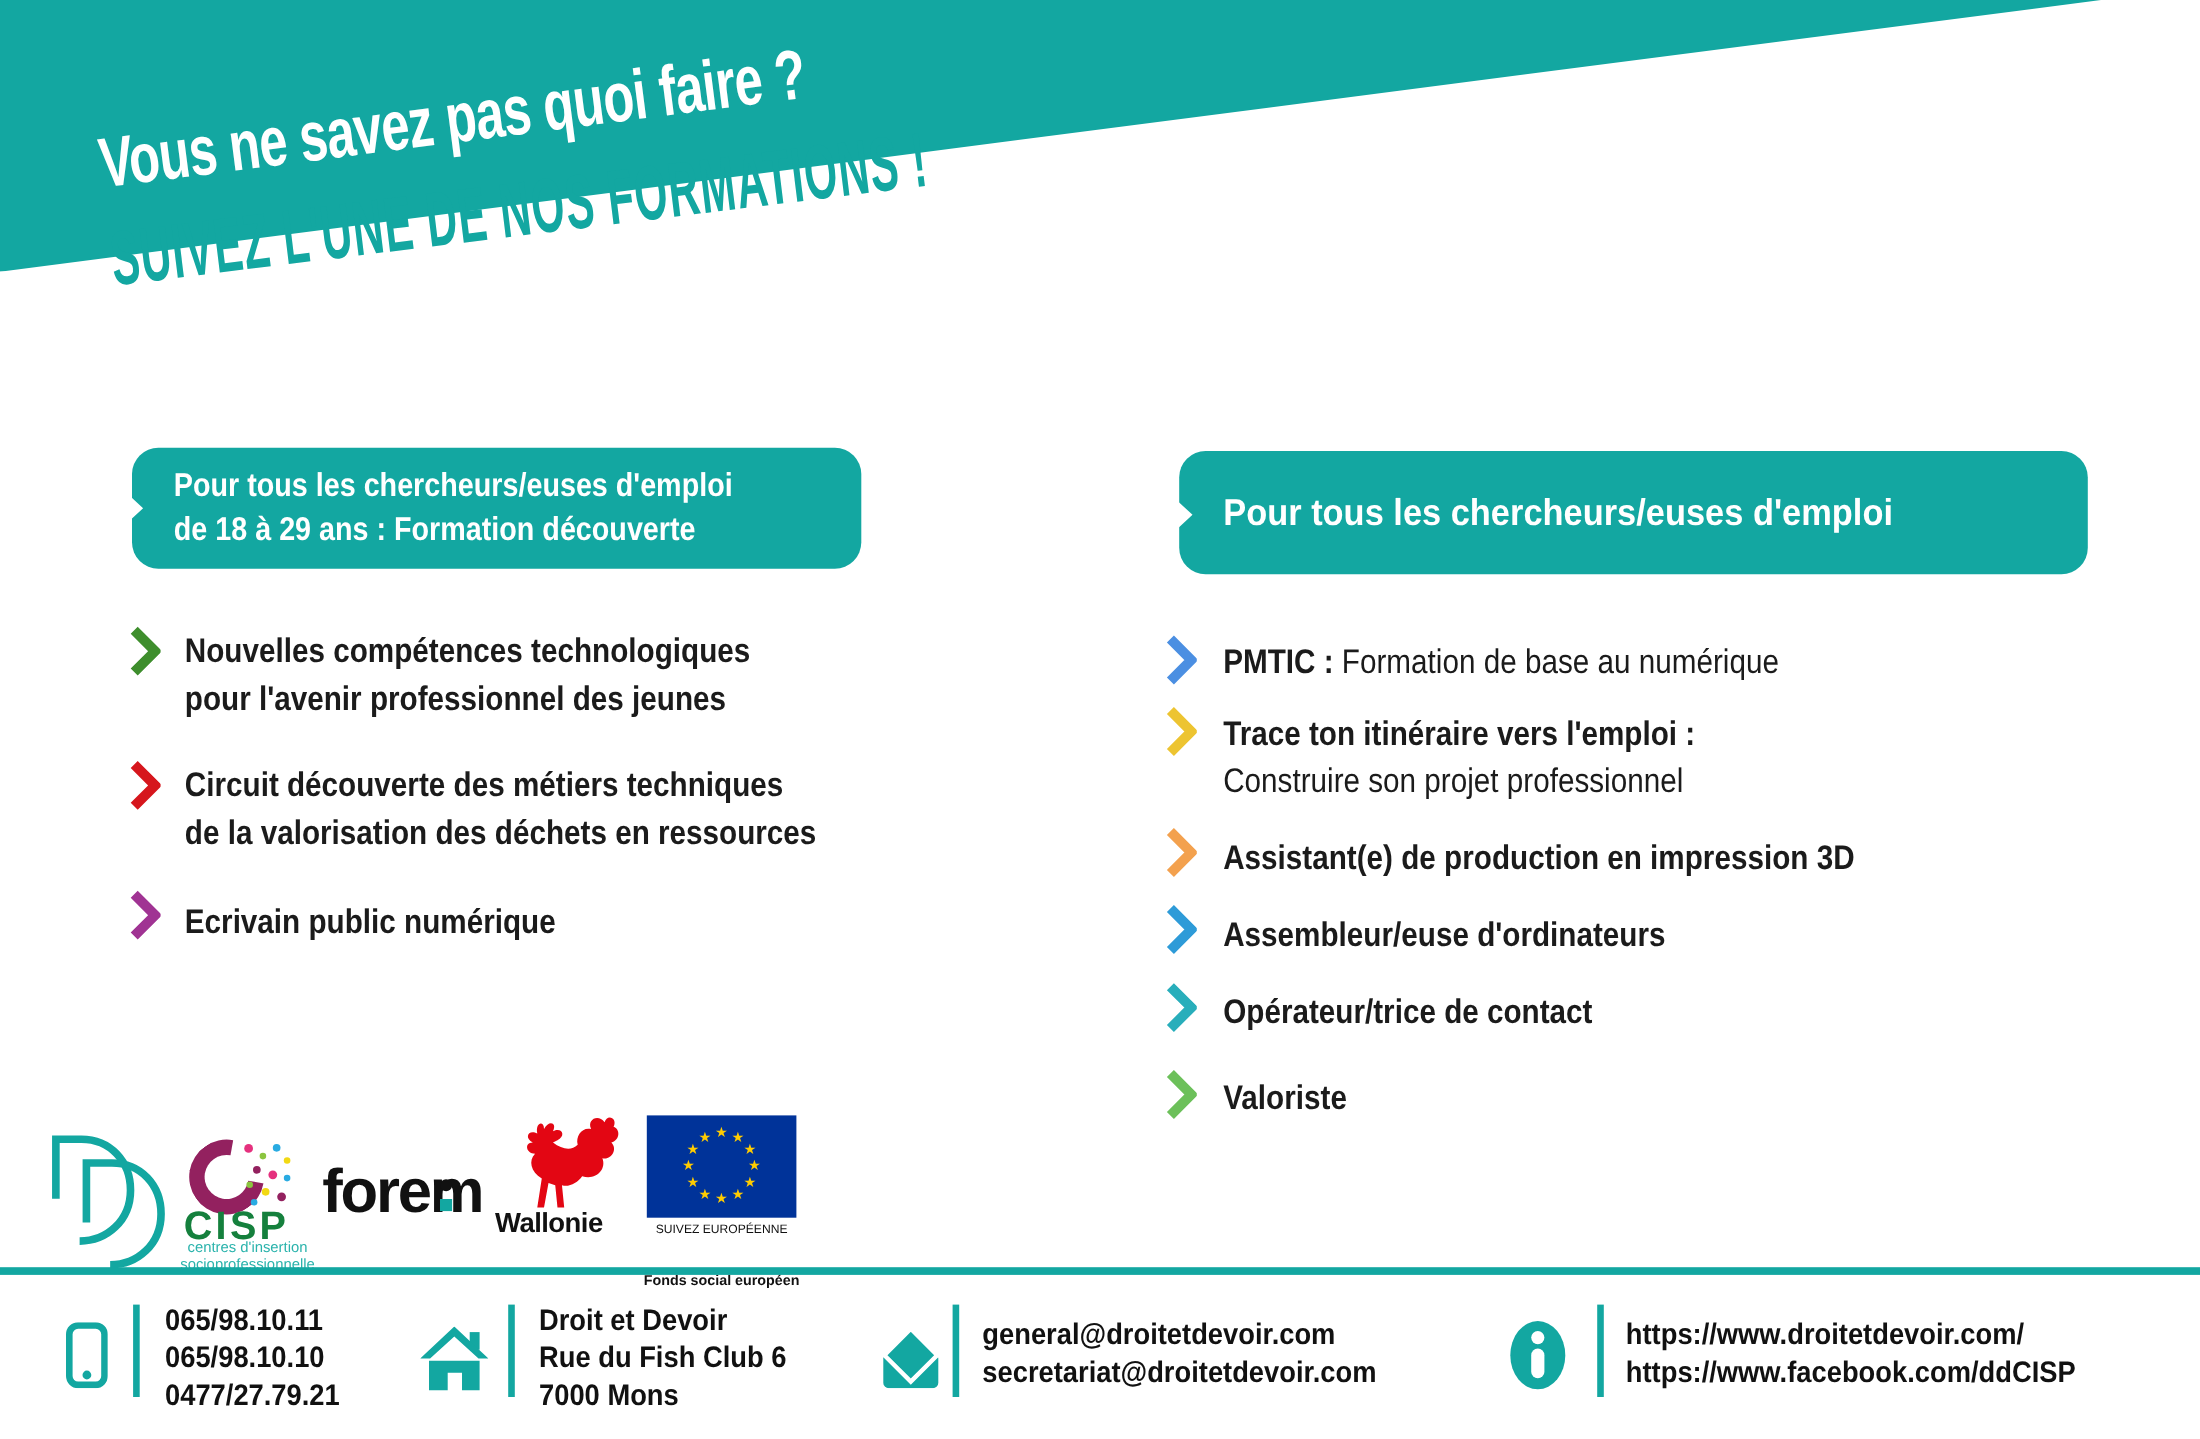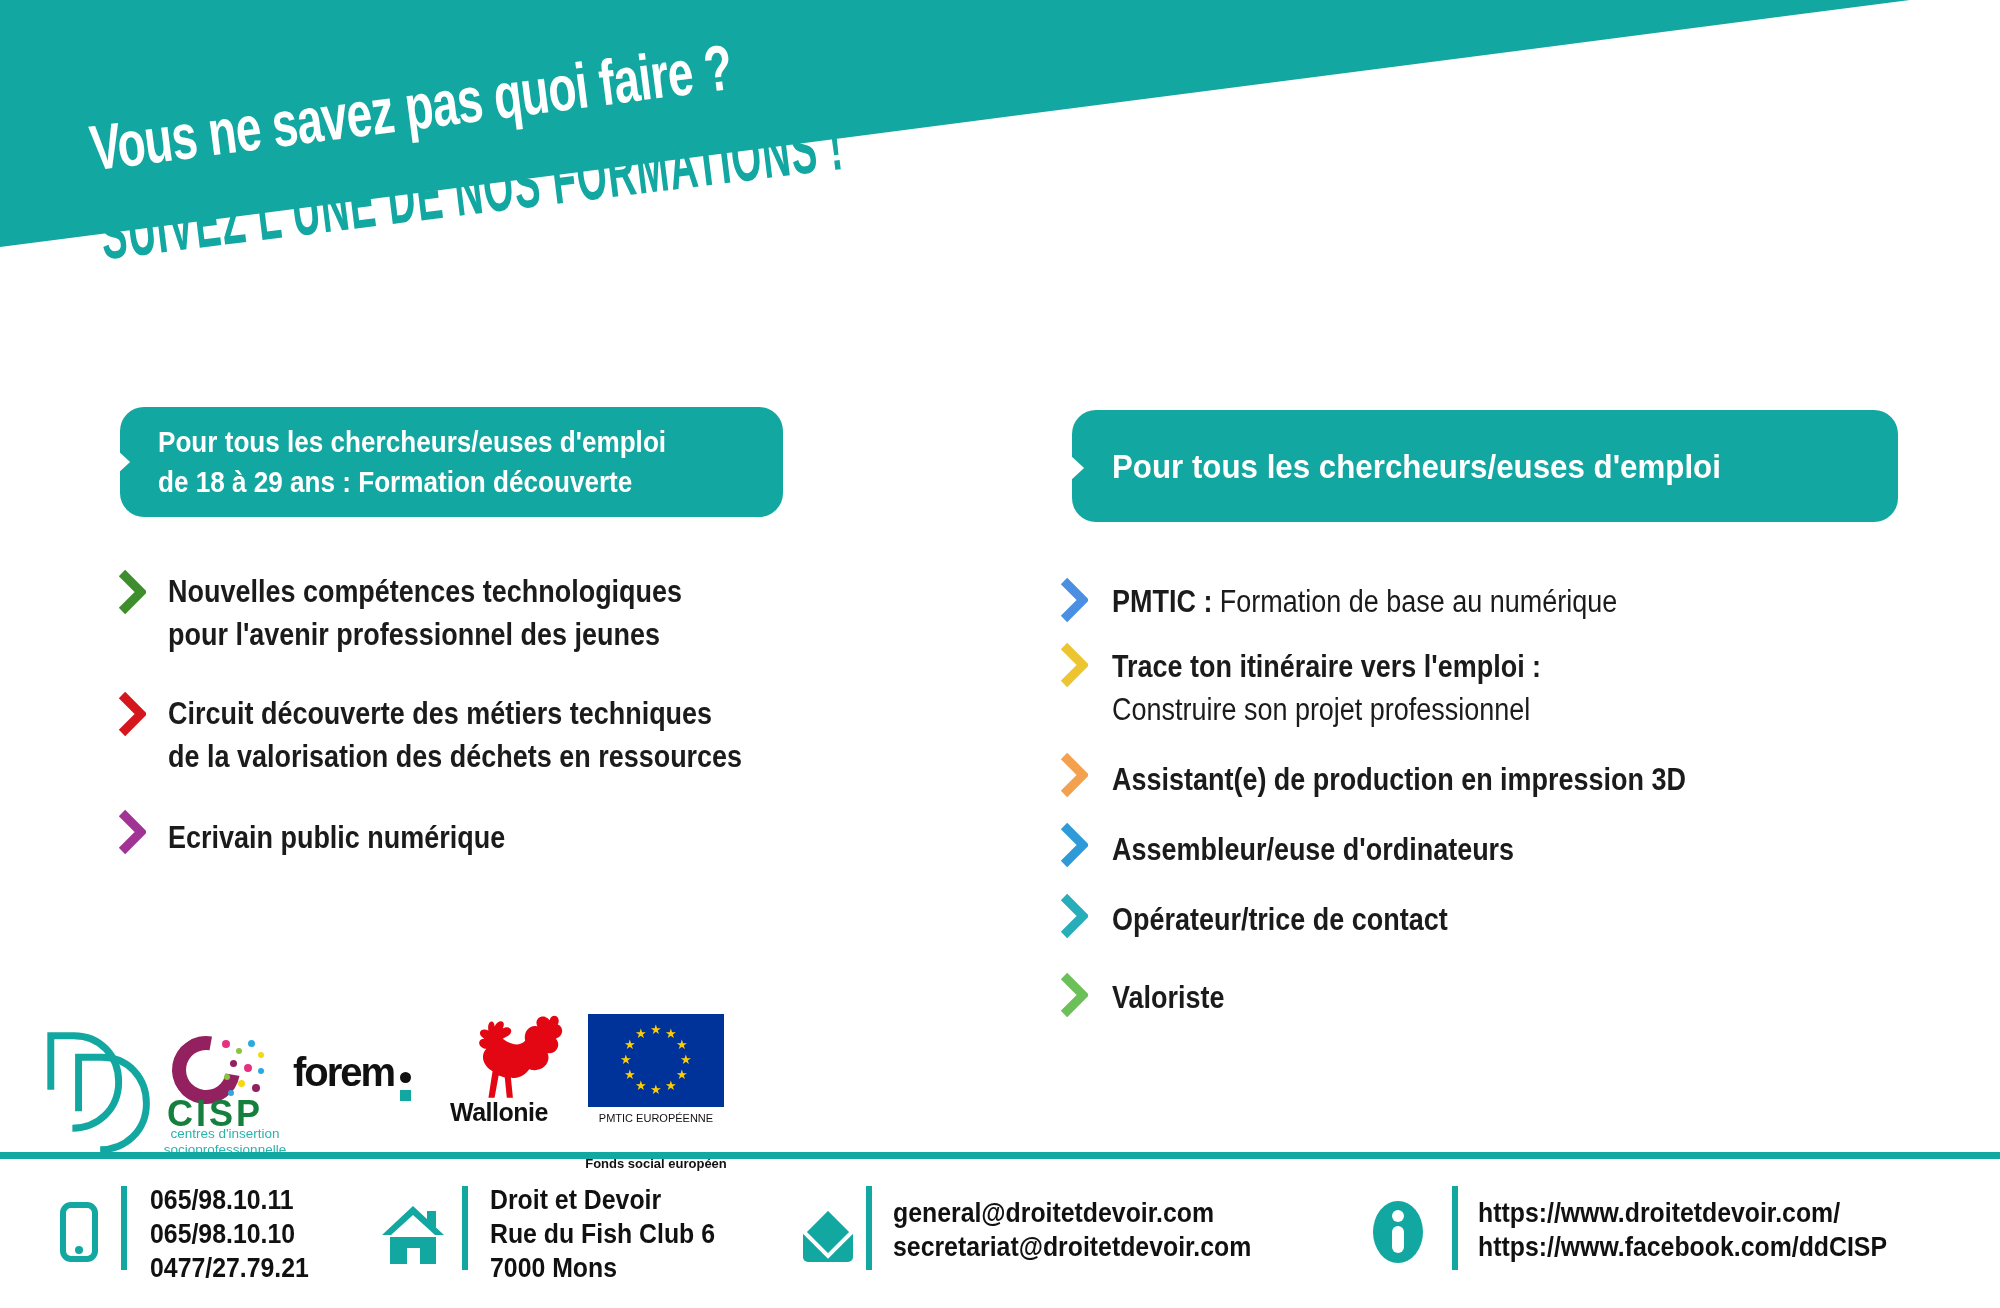--- a/index.html
+++ b/index.html
@@ -31,21 +31,21 @@
   .item-text .reg{font-weight:400;}
   .reg-line{font-weight:400;}
   
   .logo{position:absolute;}
   #cisp-name{position:absolute;left:167px;top:1093px;color:#15803d;font-weight:700;font-size:36px;letter-spacing:3px;}
   .cisp-sub{position:absolute;left:140px;width:170px;text-align:center;color:#2ab3ac;font-size:13.5px;line-height:16px;}
   #cisp-sub1{top:1126px;text-align:center;} #cisp-sub2{top:1142px;}
   .cisp-c{position:absolute;left:172px;top:1036px;width:40px;height:40px;border:14px solid #93215f;
     border-radius:50%;border-right-color:transparent;transform:rotate(-35deg);}
   .cisp-dot{position:absolute;border-radius:50%;}
-  #forem-name{position:absolute;left:293px;top:1050px;font-weight:700;font-size:40px;letter-spacing:-2px;color:#111;}
+  #forem-name{position:absolute;left:293px;top:1050px;font-weight:700;font-size:56px;letter-spacing:-2px;color:#111;}
   .forem-dot{position:absolute;left:400px;width:11px;height:11px;}
   #forem-dot-top{top:1072px;background:#111;border-radius:50%;}
   #forem-dot-bot{top:1090px;background:#13a7a1;}
   #wallonie-name{position:absolute;left:450px;top:1098px;font-weight:700;font-size:25px;color:#111;letter-spacing:-0.5px;}
   .eu-flag{position:absolute;left:588px;top:1014px;width:136px;height:93px;background:#003399;}
   .eu-star{position:absolute;width:13px;height:13px;color:#ffcc00;font-size:13px;line-height:13px;}
   .eu-star::before{content:"★";}
   .eu-label{position:absolute;left:566px;width:180px;text-align:center;color:#111;}
   #eu-label1{top:1112px;font-size:11px;}
   #eu-label2{top:1156px;font-size:13px;font-weight:700;}
@@ -198,21 +198,21 @@
     <span class="eu-star" style="left:92px;top:39px;"></span>
     <span class="eu-star" style="left:88px;top:54px;"></span>
     <span class="eu-star" style="left:77px;top:65px;"></span>
     <span class="eu-star" style="left:62px;top:69px;"></span>
     <span class="eu-star" style="left:47px;top:65px;"></span>
     <span class="eu-star" style="left:36px;top:54px;"></span>
     <span class="eu-star" style="left:32px;top:39px;"></span>
     <span class="eu-star" style="left:36px;top:24px;"></span>
     <span class="eu-star" style="left:47px;top:13px;"></span>
   </div>
-  <div class="eu-label" id="eu-label1">PMTIC EUROPÉENNE</div>
+  <div class="eu-label" id="eu-label1">SUIVEZ EUROPÉENNE</div>
   <div class="eu-label" id="eu-label2">Fonds social européen</div>
 </div>
 
 <div class="sep-line"></div>
 
 <div>
   <svg class="ficon" style="left:60px;top:1202px;" width="38" height="60" viewBox="0 0 38 60">
     <rect x="3" y="3" width="32" height="54" rx="8" fill="none" stroke="#13a7a1" stroke-width="6"></rect>
     <circle cx="19" cy="48" r="4" fill="#13a7a1"></circle>
   </svg>

